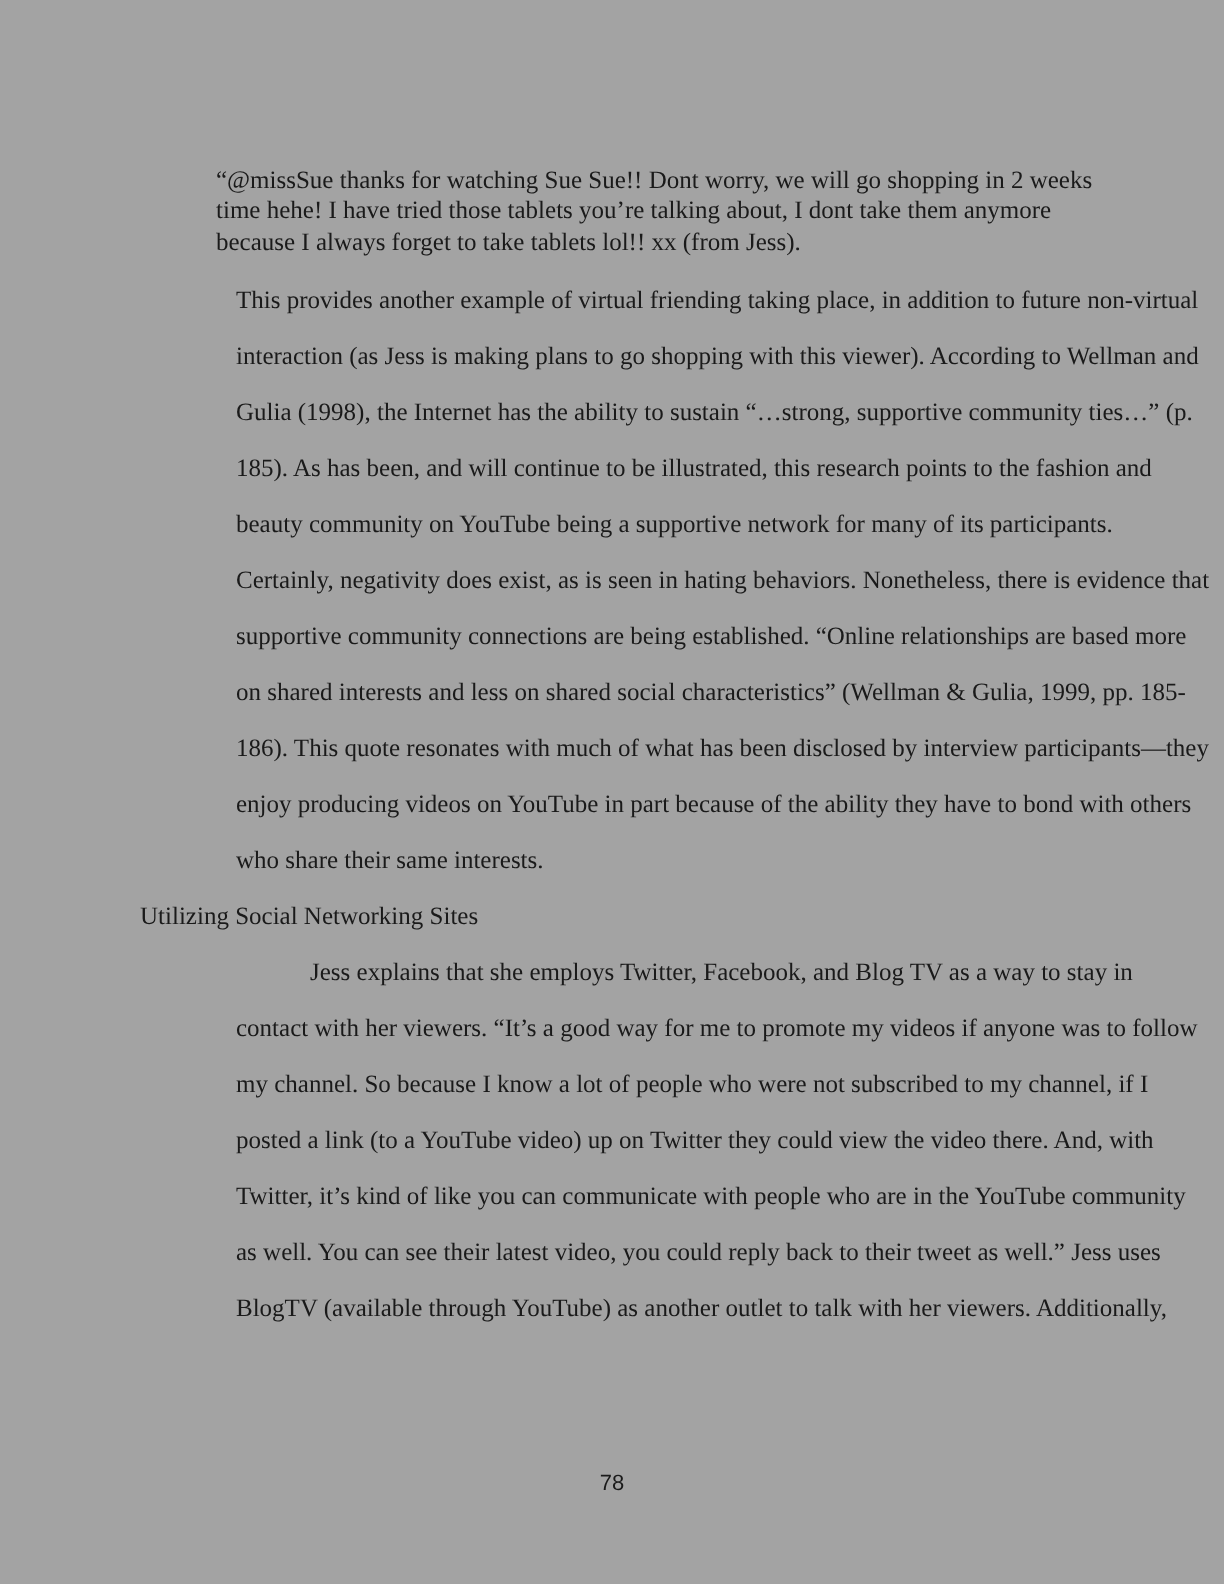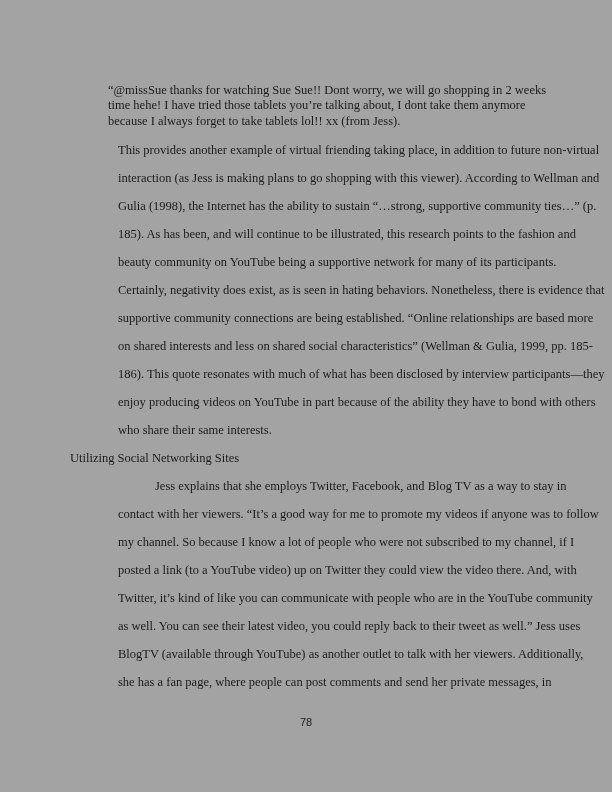--- a/index.html
+++ b/index.html
@@ -42,21 +42,21 @@
   }
   .section-heading {
     white-space: nowrap;
     height: 28px;
   }
   .indent-first {
     padding-left: 37px;
   }
   .page-number {
     position: absolute;
-    top: 716px;
+    top: 736px;
     left: 0;
     width: 612px;
     text-align: center;
     font-family: "Liberation Sans", sans-serif;
     font-size: 11px;
     color: #1a1a1a;
   }
 </style>
 </head>
 <body>
@@ -84,18 +84,17 @@
 
     <div class="section-heading">Utilizing Social Networking Sites</div>
 
     <div class="body-line indent-first">Jess explains that she employs Twitter, Facebook, and Blog TV as a way to stay in</div>
     <div class="body-line">contact with her viewers. “It’s a good way for me to promote my videos if anyone was to follow</div>
     <div class="body-line">my channel. So because I know a lot of people who were not subscribed to my channel, if I</div>
     <div class="body-line">posted a link (to a YouTube video) up on Twitter they could view the video there. And, with</div>
     <div class="body-line">Twitter, it’s kind of like you can communicate with people who are in the YouTube community</div>
     <div class="body-line">as well. You can see their latest video, you could reply back to their tweet as well.” Jess uses</div>
     <div class="body-line">BlogTV (available through YouTube) as another outlet to talk with her viewers. Additionally,</div>
-    <div class="body-line">she has a fan page, where people can post comments and send her private messages, in</div>
   </div>
 
   <div class="page-number">78</div>
 
 </div>
 
 </body></html>

